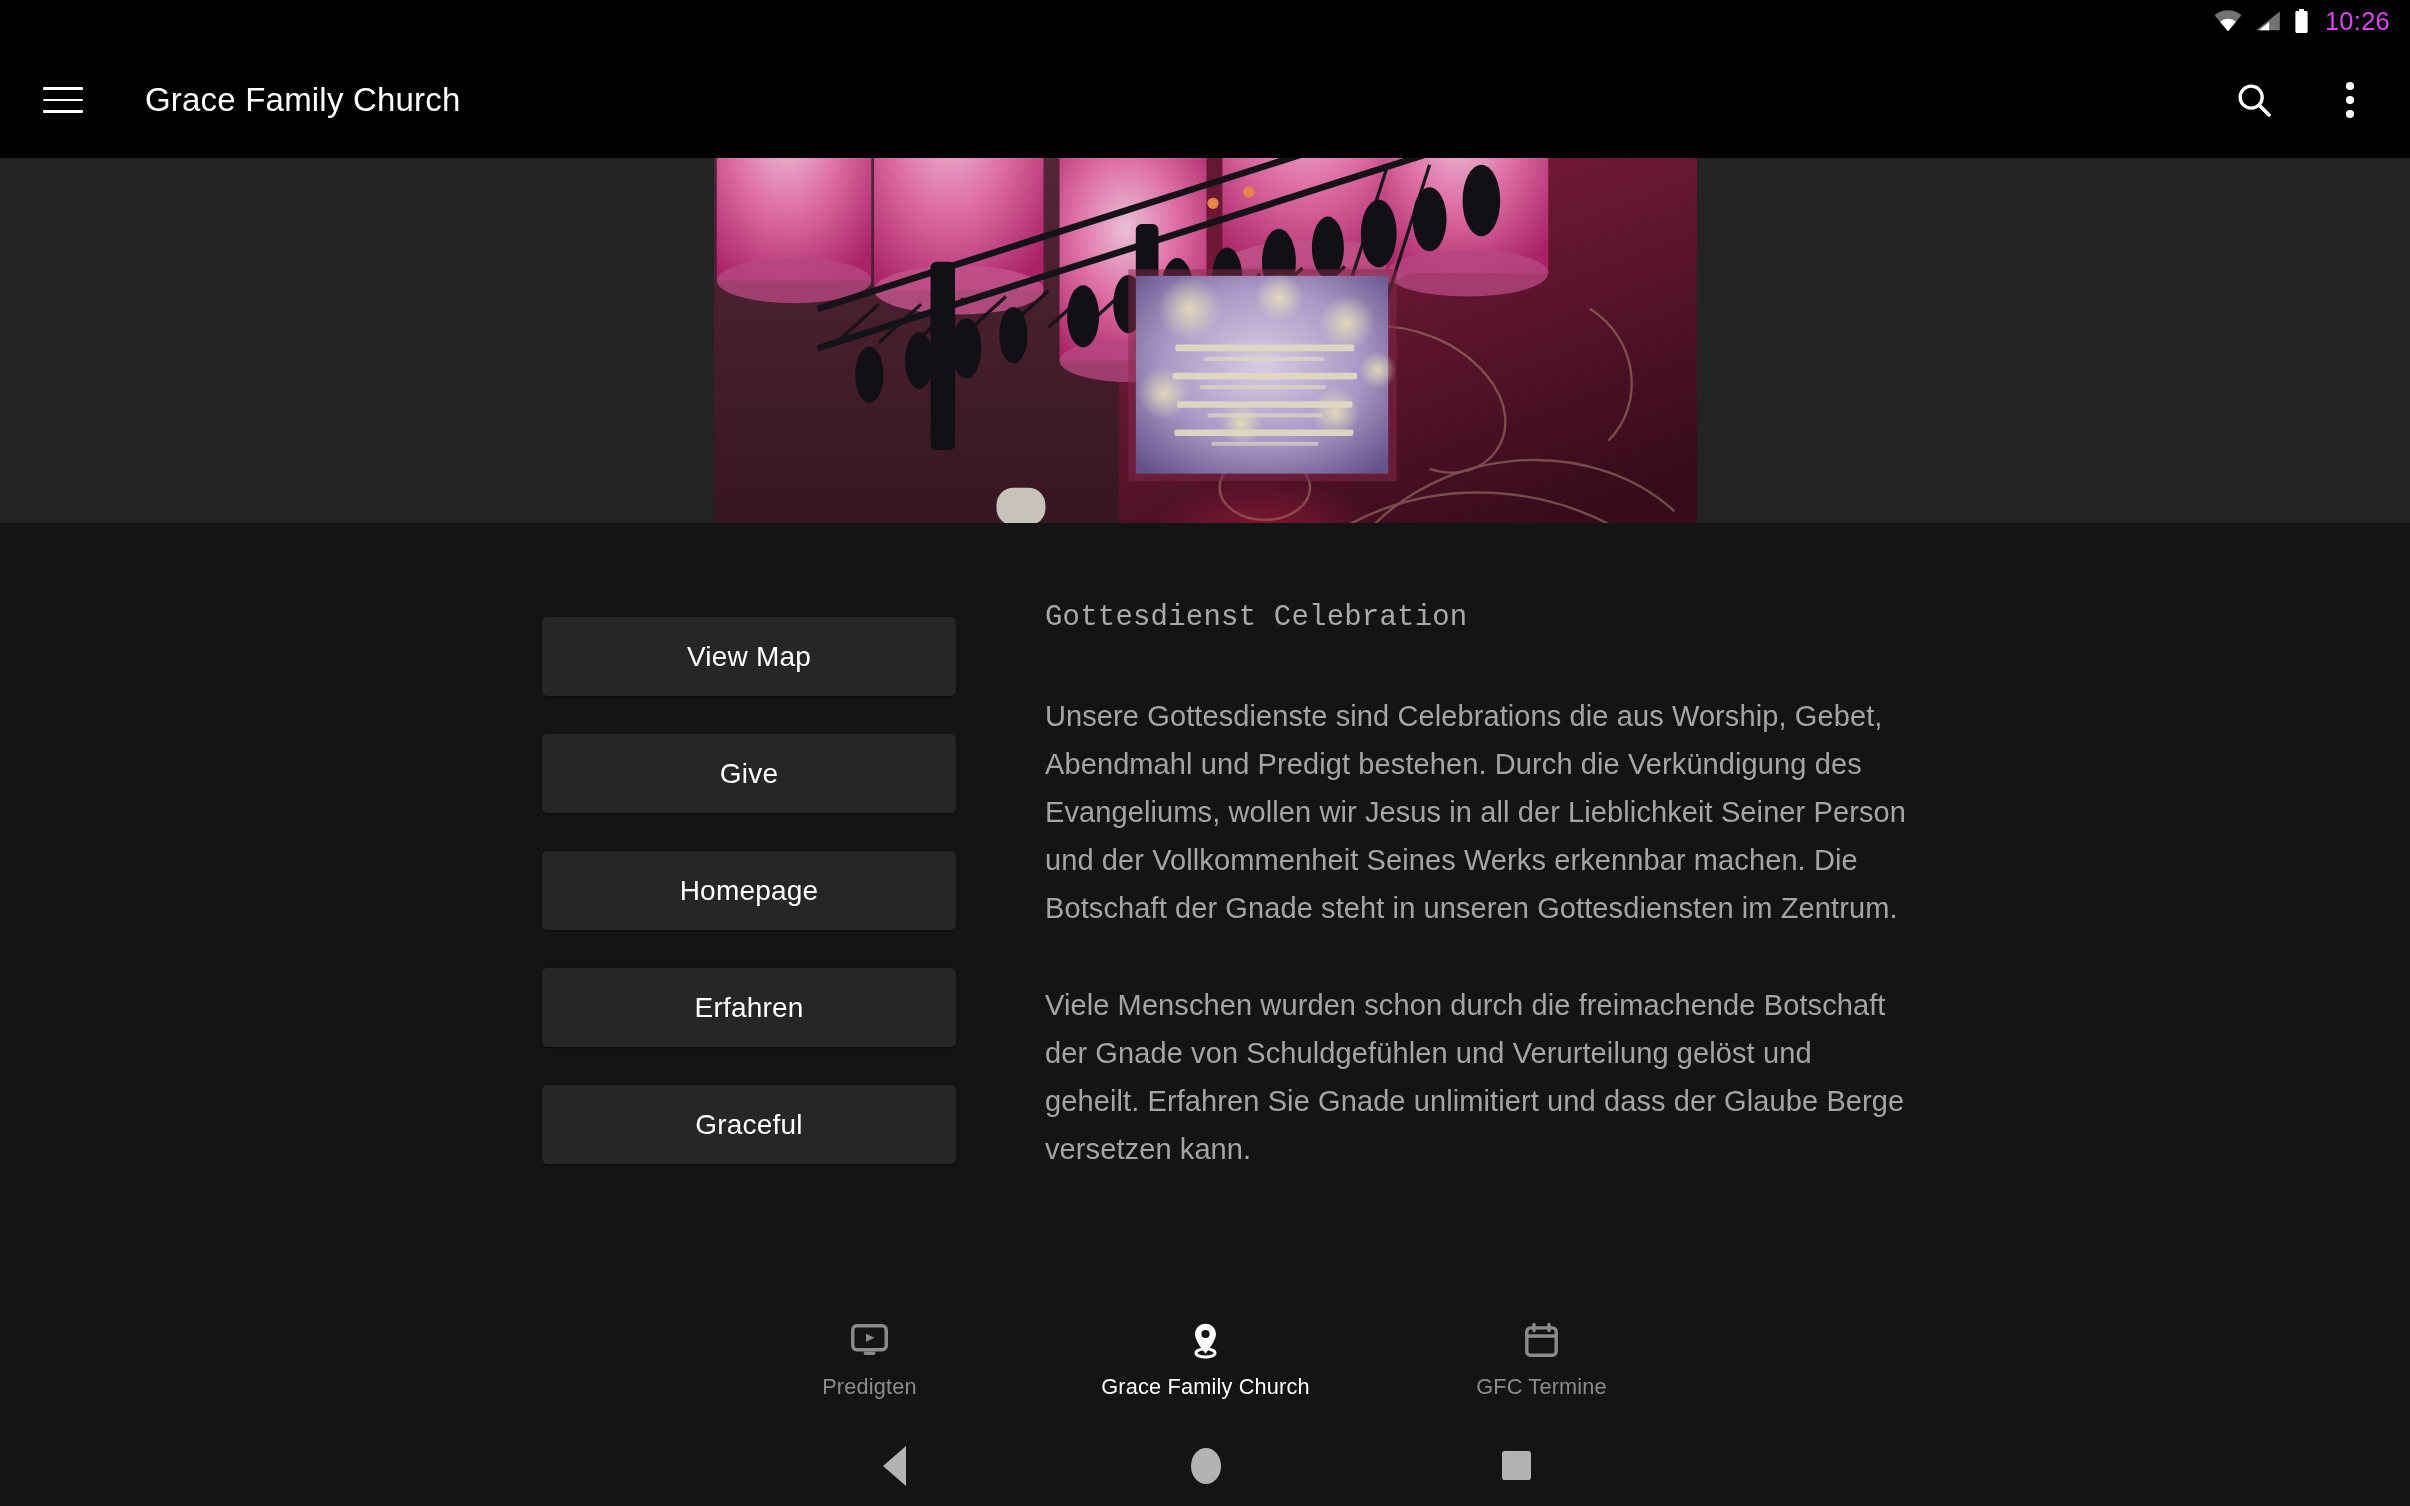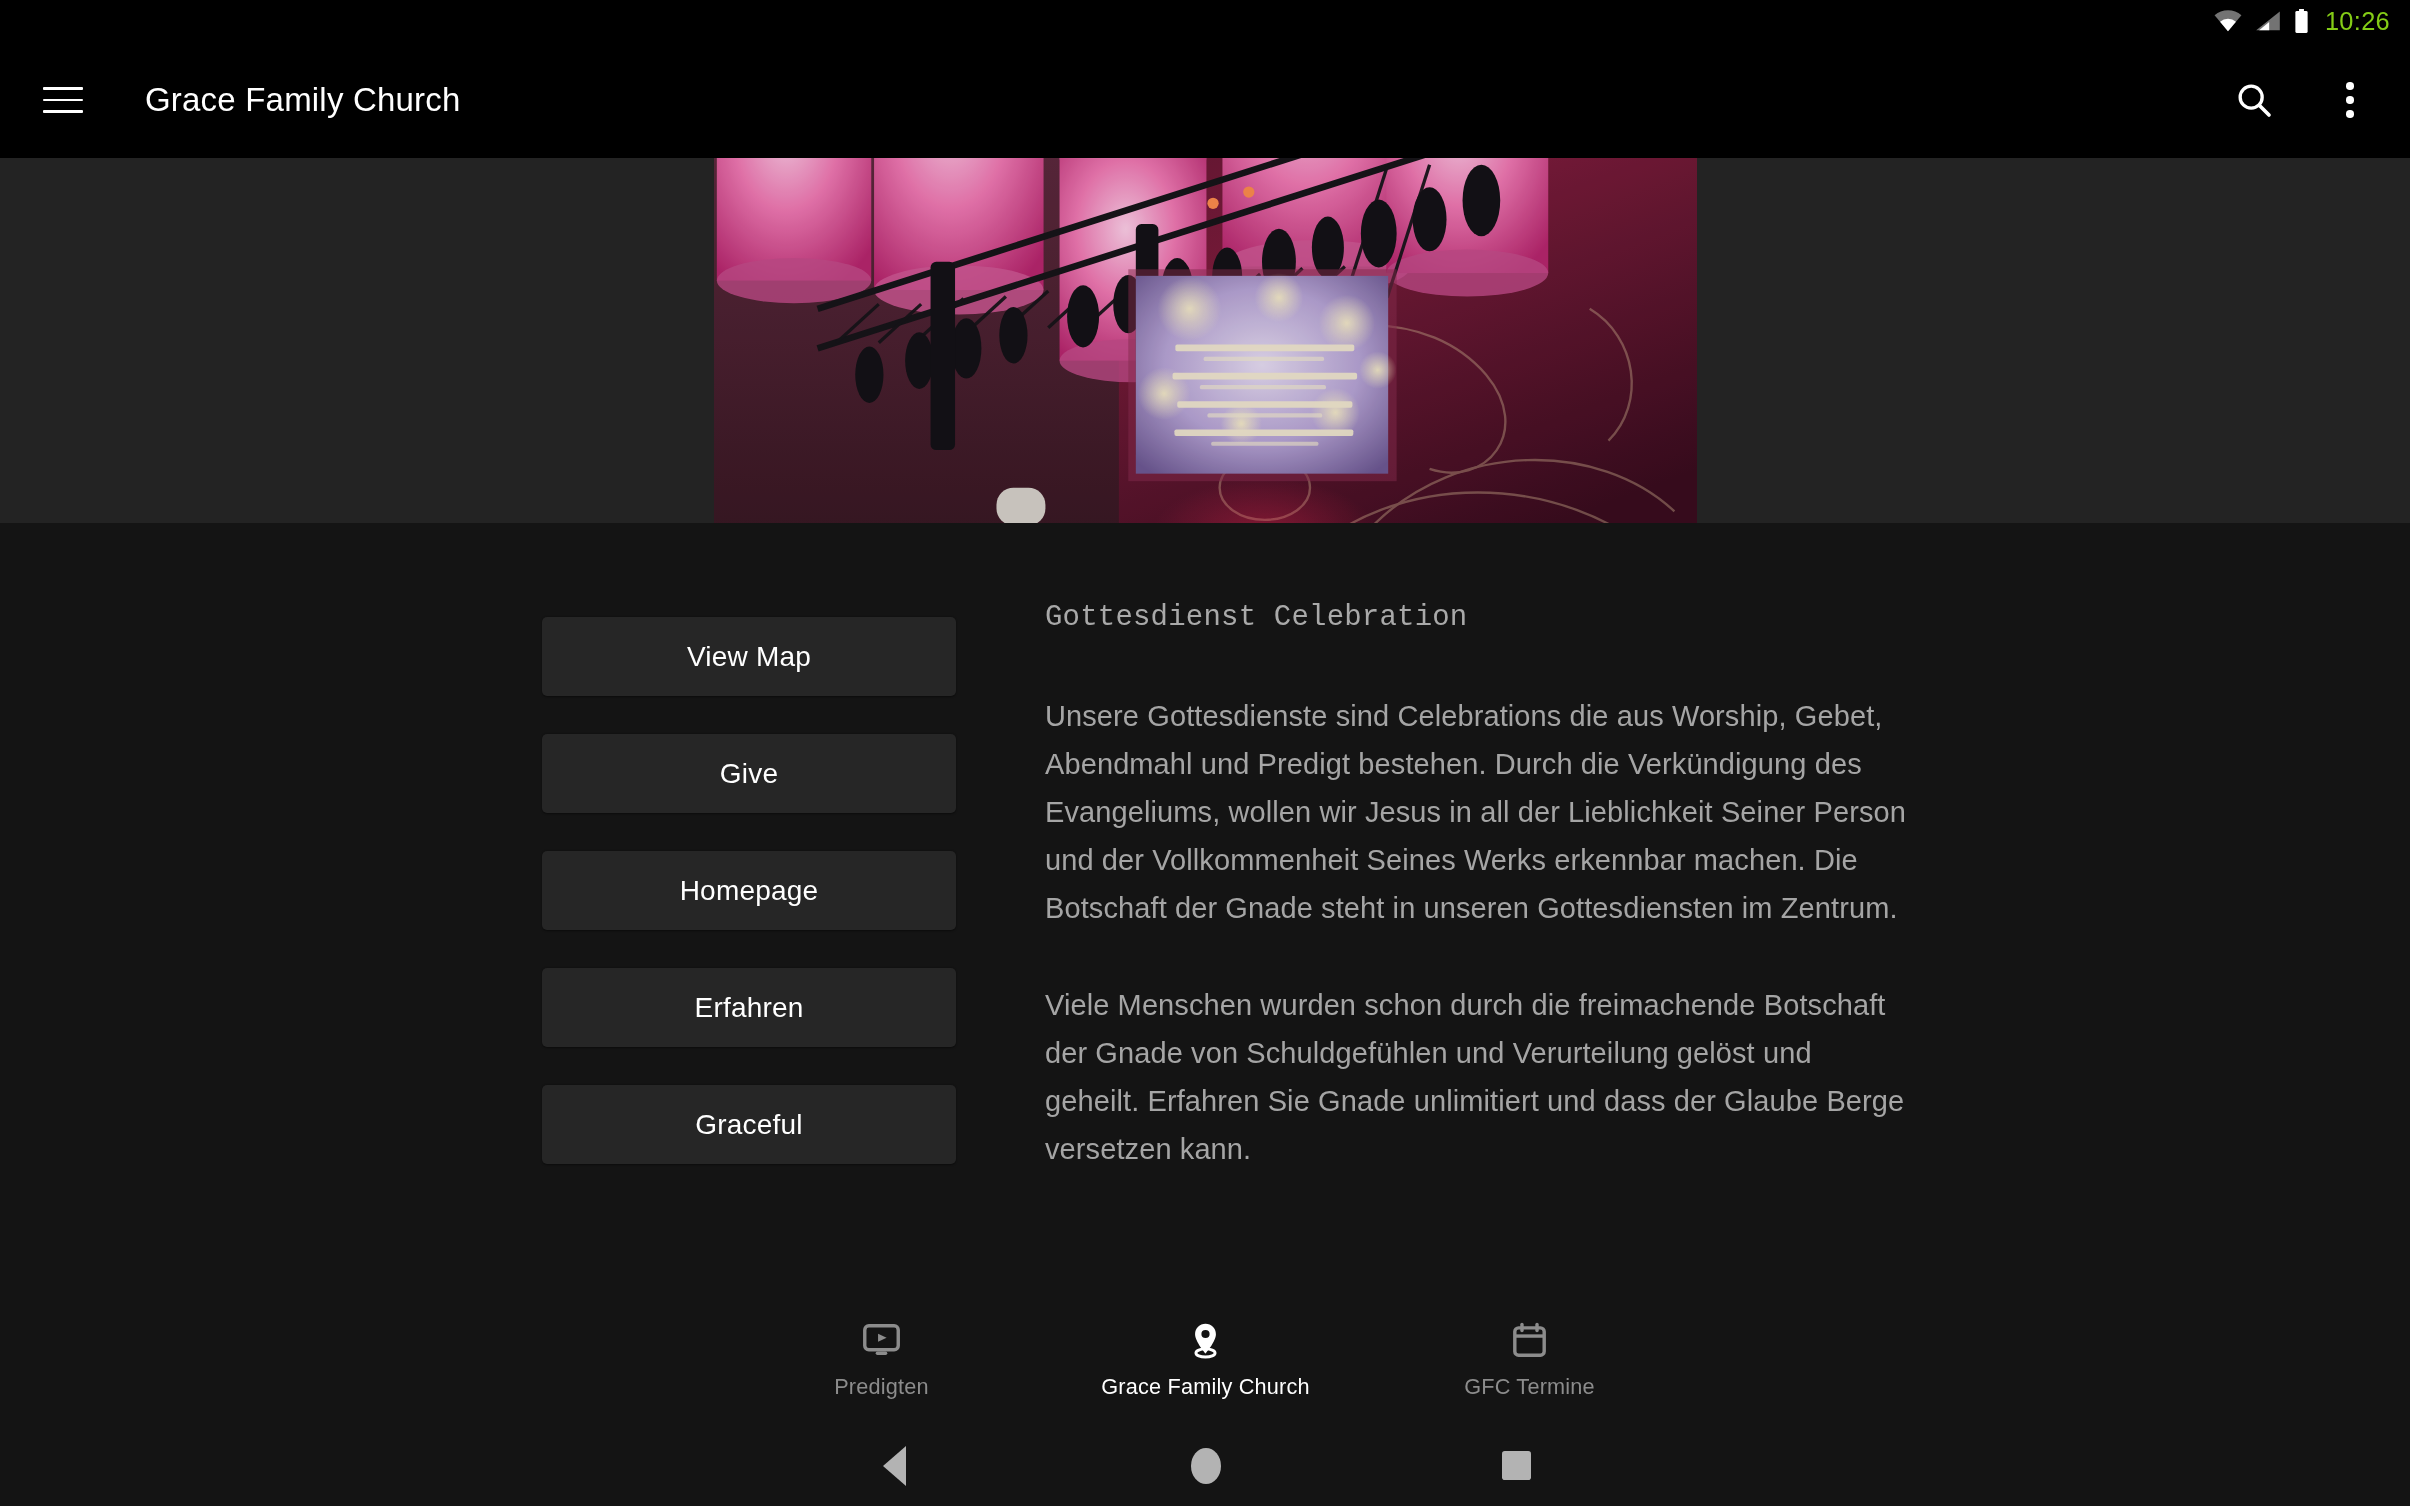--- a/index.html
+++ b/index.html
@@ -33,21 +33,21 @@
     justify-content: flex-end;
     padding-right: 21px;
     box-sizing: border-box;
   }
   .status-icons {
     display: flex;
     align-items: center;
     gap: 13px;
   }
   .status-clock {
-    color: #84cc16;
+    color: #d946ef;
     font-size: 25.4px;
     letter-spacing: 0.3px;
     margin-left: 16px;
     font-family: "Liberation Sans", sans-serif;
   }
   .svgi { display: block; }
 
   
   .toolbar {
     position: absolute;
@@ -187,21 +187,21 @@
   
   .tabbar {
     position: absolute;
     top: 1301px; left: 0;
     width: 2411px;
     height: 122px;
     background: #141414;
     display: flex;
     align-items: flex-start;
     justify-content: center;
-    gap: 4px;
+    gap: 16px;
   }
   .tab {
     width: 320px;
     display: flex;
     flex-direction: column;
     align-items: center;
     cursor: pointer;
     padding-top: 17px;
   }
   .tab-icon { height: 45px; display: flex; align-items: center; justify-content: center; }

